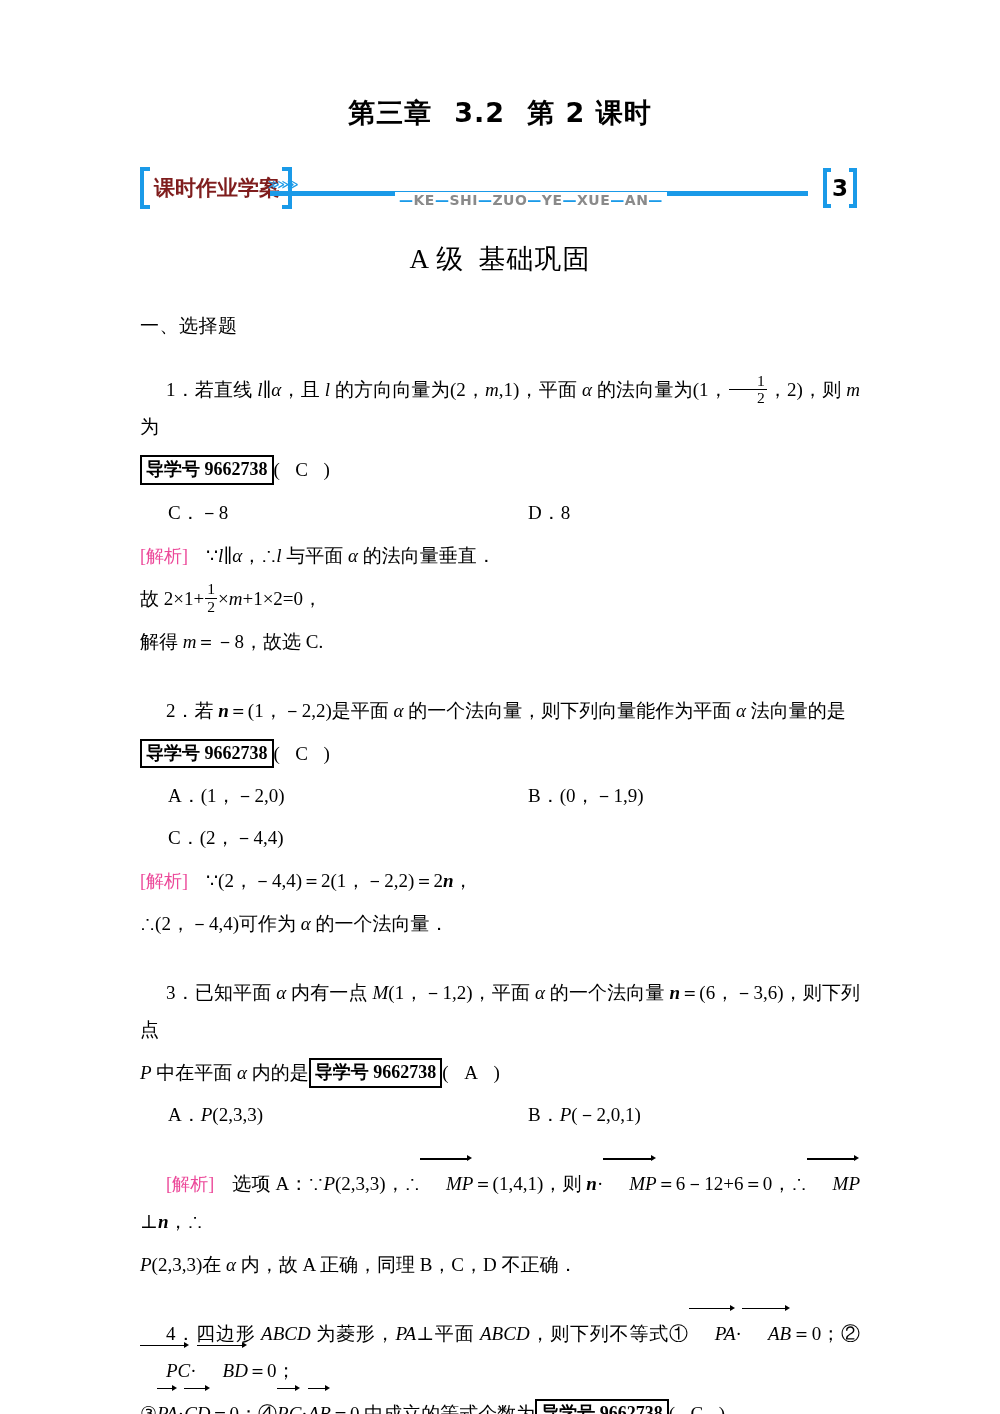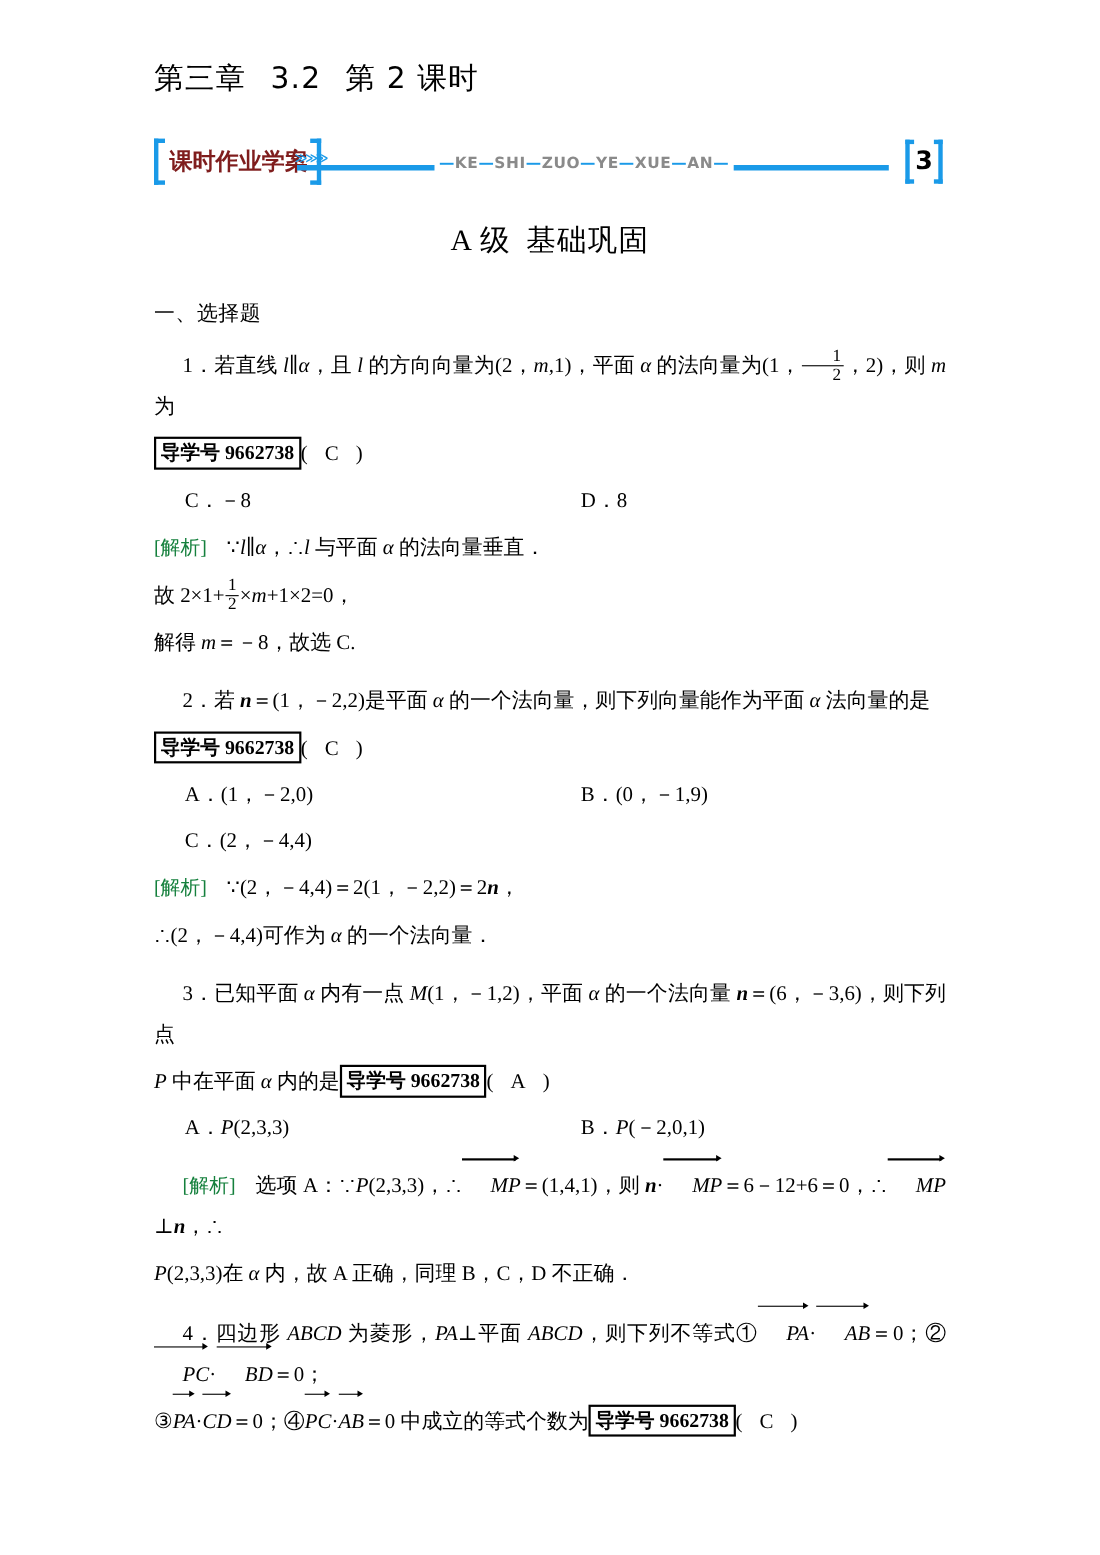--- a/index.html
+++ b/index.html
@@ -18,25 +18,26 @@
   .page {
     width: 1000px;
     height: 1414px;
     position: relative;
     box-sizing: border-box;
     padding: 0 140px;
   }
 
   
   .chapter-title {
-    font-family: "DejaVu Sans", sans-serif;
-    font-weight: normal;
+    text-align: center;
+    font-family: "DejaVu Sans", sans-serif;
+    font-weight: bold;
     font-size: 27px;
     letter-spacing: 1px;
-    padding-top: 56px;
+    padding-top: 97px;
     line-height: 1.2;
   }
   .chapter-title .gaplg { display:inline-block; width: 22px; }
 
   
   .banner {
     position: relative;
     margin-top: 36px;
     height: 46px;
   }
@@ -80,21 +81,21 @@
     position: absolute;
     left: 130px;
     right: 52px;
     top: 26px;
     height: 5px;
     background: #1a9ae8;
   }
   .banner-pinyin {
     position: absolute;
     left: 255px;
-    top: 17px;
+    top: 27px;
     background: #fff;
     padding: 0 4px;
     font-family: "DejaVu Sans", sans-serif;
     font-size: 14px;
     font-weight: bold;
     color: #8a8a8a;
     letter-spacing: 0.5px;
     white-space: nowrap;
   }
   .banner-pinyin .dash {
@@ -142,21 +143,21 @@
   .subhead {
     font-size: 19px;
     margin-top: 36px;
     letter-spacing: 0.5px;
   }
 
   
   .qline {
     font-size: 19px;
     line-height: 1.95;
-    margin-top: 16px;
+    margin-top: 32px;
     text-align: justify;
   }
   .qline.indent { text-indent: 26px; }
   .tline {
     font-size: 19px;
     line-height: 1.95;
     margin-top: 6px;
   }
 
   
@@ -168,21 +169,21 @@
   }
   .opts .opt {
     width: 50%;
     padding-left: 28px;
     box-sizing: border-box;
   }
 
   
   .it { font-style: italic; font-family: "Liberation Serif", serif; }
   .bi { font-style: italic; font-weight: bold; font-family: "Liberation Serif", serif; }
-  .jiexi { color: #15803d; font-size: 18px; }
+  .jiexi { color: #ec4899; font-size: 18px; }
   .gap2 { display: inline-block; width: 18px; }
 
   
   .daoxue {
     display: inline-block;
     border: 2px solid #000;
     padding: 0px 4px 1px 4px;
     font-size: 18px;
     line-height: 1.35;
     vertical-align: 1px;

